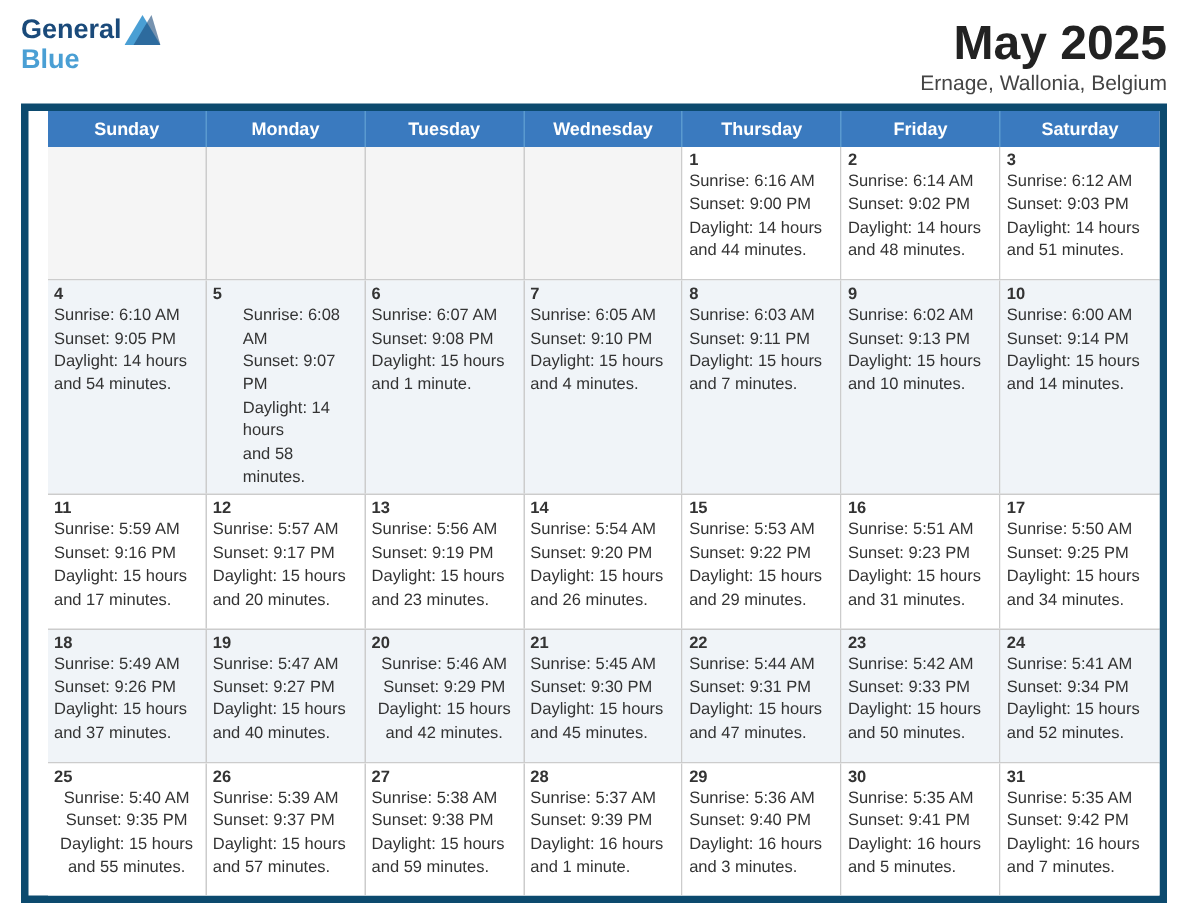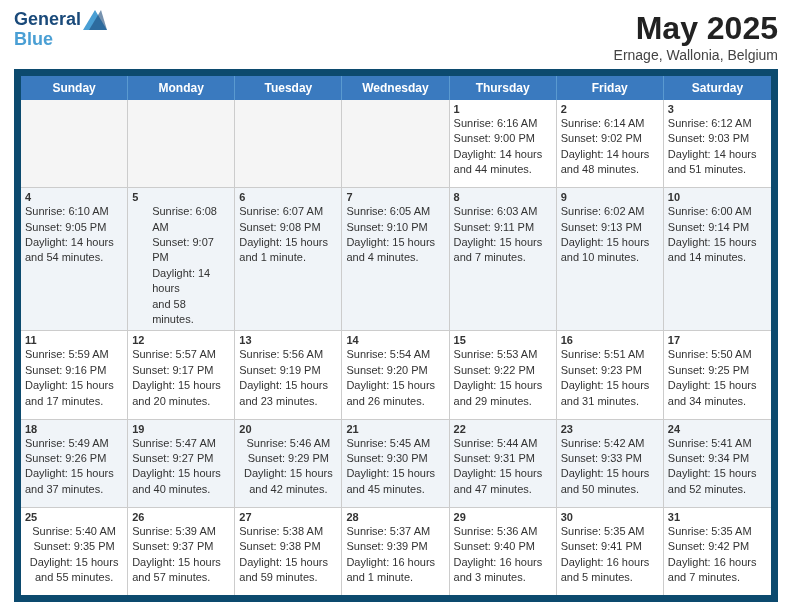--- a/index.html
+++ b/index.html
@@ -51,21 +51,22 @@
       color: #222;
     }
     .location {
       font-size: 14px;
       color: #444;
     }
     .calendar {
       flex: 1;
       display: flex;
       flex-direction: column;
-      border: 7px solid #0c4a6e;
+      border: 5px solid #0c4a6e;
+      padding-left: 13px;
     }
     .calendar-header {
       display: grid;
       grid-template-columns: repeat(7, 1fr);
       background: #3a7abf;
     }
     .calendar-header .day-name {
       color: #fff;
       font-size: 12px;
       font-weight: bold;

